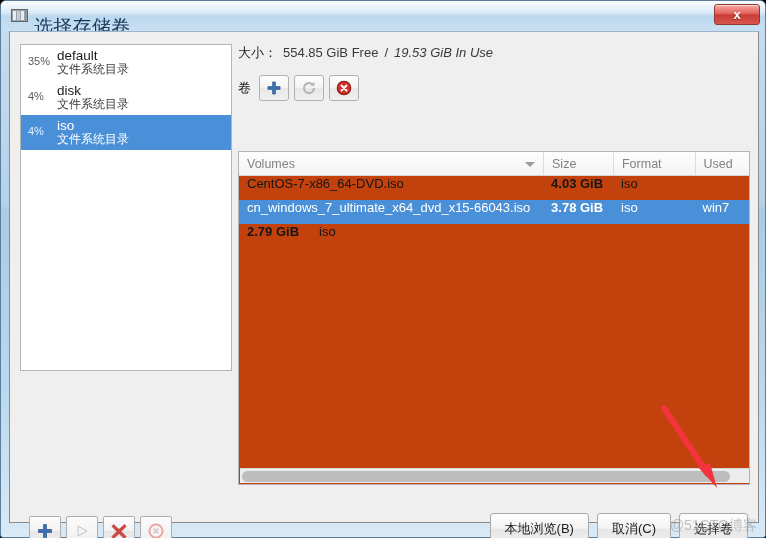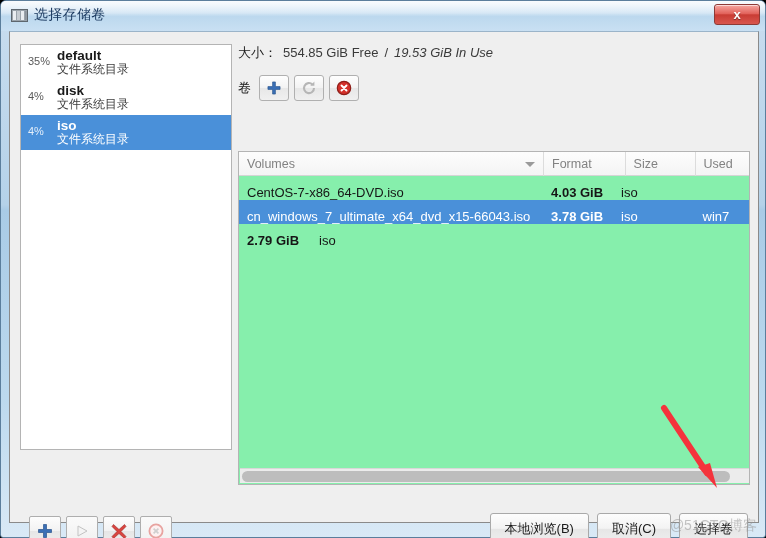--- a/index.html
+++ b/index.html
@@ -36,22 +36,22 @@
   #titlebar .tb-gloss {
     position: absolute; left: 0; top: 0; width: 100%; height: 14px;
     background: linear-gradient(180deg, rgba(255,255,255,.75), rgba(255,255,255,0));
     border-radius: 5px 5px 0 0;
   }
   .title-icon {
     position: absolute; left: 10px; top: 7px;
     width: 17px; height: 15px;
   }
   .title-text {
-    position: absolute; left: 33px; top: 5px;
-    font-size: 14px; color: #17365d;
+    position: absolute; left: 33px; top: 13px;
+    font-size: 19px; color: #17365d;
     letter-spacing: .3px;
     white-space: nowrap;
   }
   .close-btn {
     position: absolute; right: 5px; top: 3px;
     width: 46px; height: 21px;
     border: 1px solid #8d3a36;
     border-radius: 3px;
     background: linear-gradient(180deg, #f6a8a2 0%, #e2635c 45%, #c93c34 52%, #d8564e 100%);
     box-shadow: inset 0 1px 0 rgba(255,255,255,.6);
@@ -68,21 +68,21 @@
     width: 750px; height: 492px;
     background: #efefef;
     border: 1px solid #8a8a8a;
     border-top: 1px solid #9bb4c9;
   }
 
   
   #pool-list {
     position: absolute;
     left: 10px; top: 12px;
-    width: 212px; height: 406px;
+    width: 212px; height: 327px;
     background: #ffffff;
     border: 1px solid #b4b4b4;
     overflow: hidden;
   }
   .pool-item {
     display: flex;
     align-items: center;
     height: 35px;
     padding-left: 4px;
     cursor: pointer;
@@ -92,21 +92,21 @@
     width: 32px;
     font-size: 11px;
     color: #5a5a5a;
     text-align: left;
     padding-left: 3px;
     padding-top: 10px;
     align-self: flex-start;
   }
   .pool-item.selected .pool-pct { color: #e3eefa; }
   .pool-texts { display: flex; flex-direction: column; justify-content: center; line-height: 1.08; }
-  .pool-name { font-size: 13.5px; color: #1a1a1a; font-weight: bold; }
+  .pool-name { font-size: 13.5px; color: #1a1a1a; }
   .pool-sub  { font-size: 12px; color: #3c3c3c; }
   .pool-item.selected .pool-name,
   .pool-item.selected .pool-sub { color: #ffffff; }
 
   
   #pool-actions {
     position: absolute;
     left: 19px; top: 484px;
     display: flex;
   }
@@ -155,21 +155,21 @@
     position: relative;
     cursor: pointer;
   }
   .tb-btn svg { position: absolute; left: 50%; top: 50%; transform: translate(-50%,-50%); }
 
   
   #vol-table {
     position: absolute;
     left: 0; top: 107px;
     width: 512px; height: 334px;
-    background: #86efac;
+    background: #c2410c;
     border: 1px solid #b4b4b4;
     overflow: hidden;
   }
   #vol-head {
     display: flex;
     height: 24px;
     background: linear-gradient(180deg, #fdfdfd 0%, #f4f4f4 100%);
     border-bottom: 1px solid #d5d5d5;
     align-items: center;
     font-size: 12.5px;
@@ -184,21 +184,21 @@
   .sort-arrow {
     position: absolute; right: 8px; top: 10px;
     width: 0; height: 0;
     border-left: 5px solid transparent;
     border-right: 5px solid transparent;
     border-top: 5px solid #9a9a9a;
   }
   .vrow {
     display: flex;
     height: 24px;
-    align-items: flex-end;
+    align-items: flex-start;
     font-size: 13px;
     color: #161616;
     cursor: pointer;
   }
   .vrow.selected { background: #4a90d9; color: #ffffff; }
   .td { padding-left: 8px; overflow: hidden; white-space: nowrap; }
   .td-volumes { width: 314px; }
   .td-size    { width: 72px; font-weight: bold; }
   .td-format  { width: 84px; }
   .td-used    { width: 56px; }
@@ -371,22 +371,22 @@
         </div>
       </div>
 
       <div id="vol-table">
 
         <div id="vol-head">
           <div class="th th-volumes">
             <span>Volumes</span>
             <span class="sort-arrow"></span>
           </div>
+          <div class="th th-size">Size</div>
           <div class="th th-format">Format</div>
-          <div class="th th-size">Size</div>
           <div class="th th-used">Used</div>
         </div>
 
         <div class="vrow">
           <div class="td td-volumes">CentOS-7-x86_64-DVD.iso</div>
           <div class="td td-size">4.03 GiB</div>
           <div class="td td-format">iso</div>
           <div class="td td-used"></div>
         </div>
 

